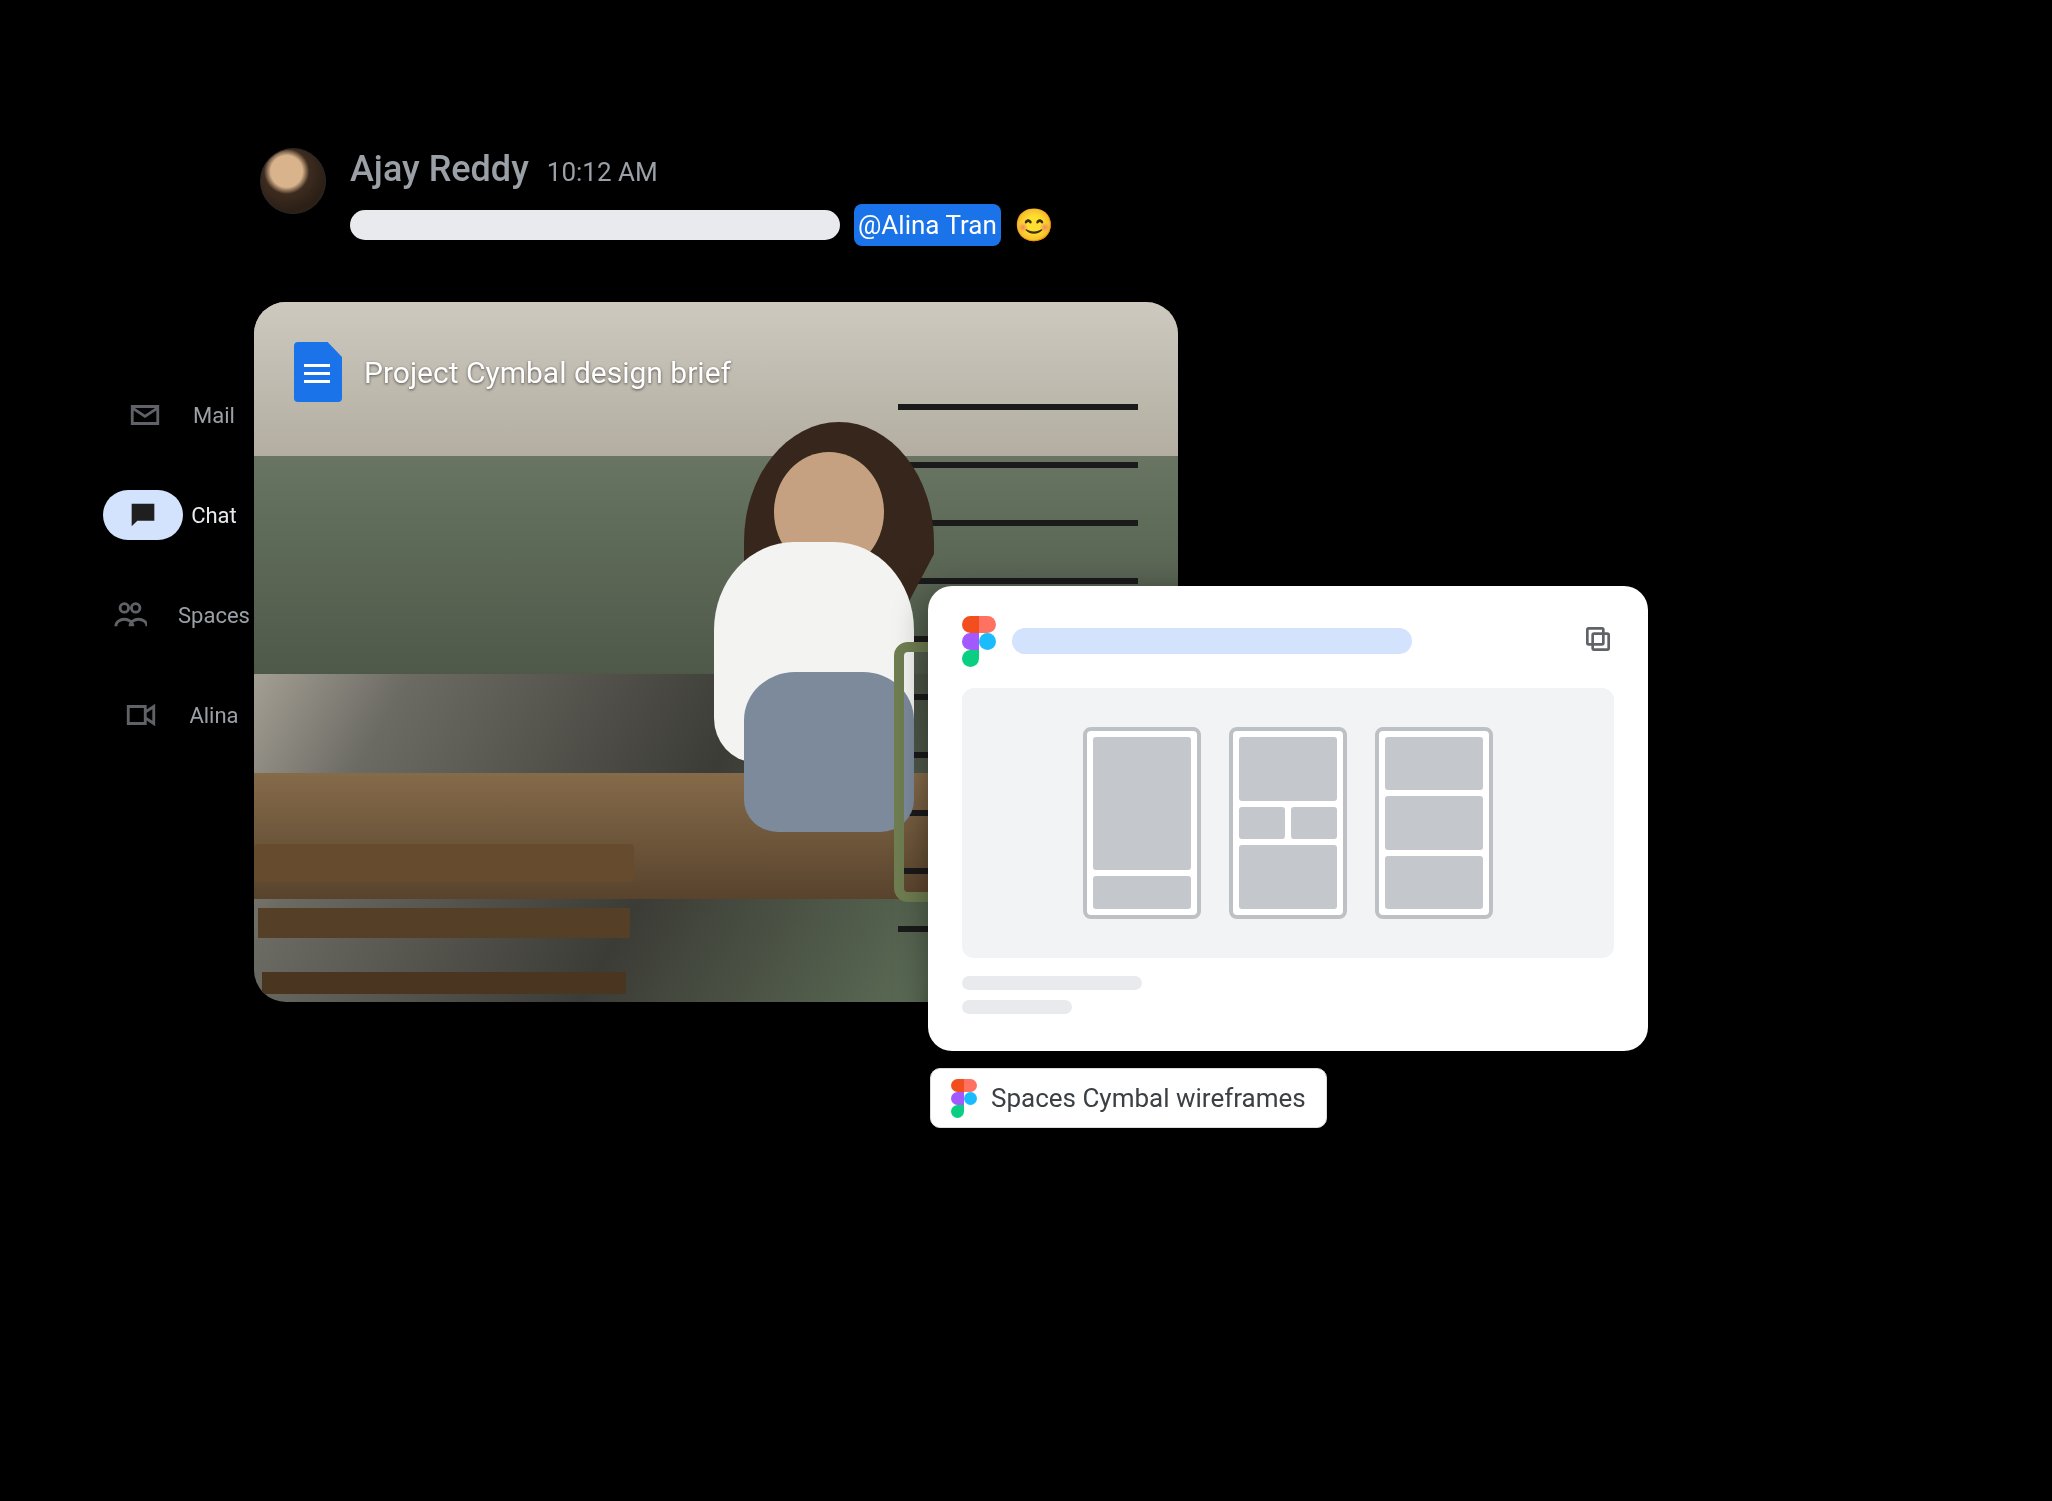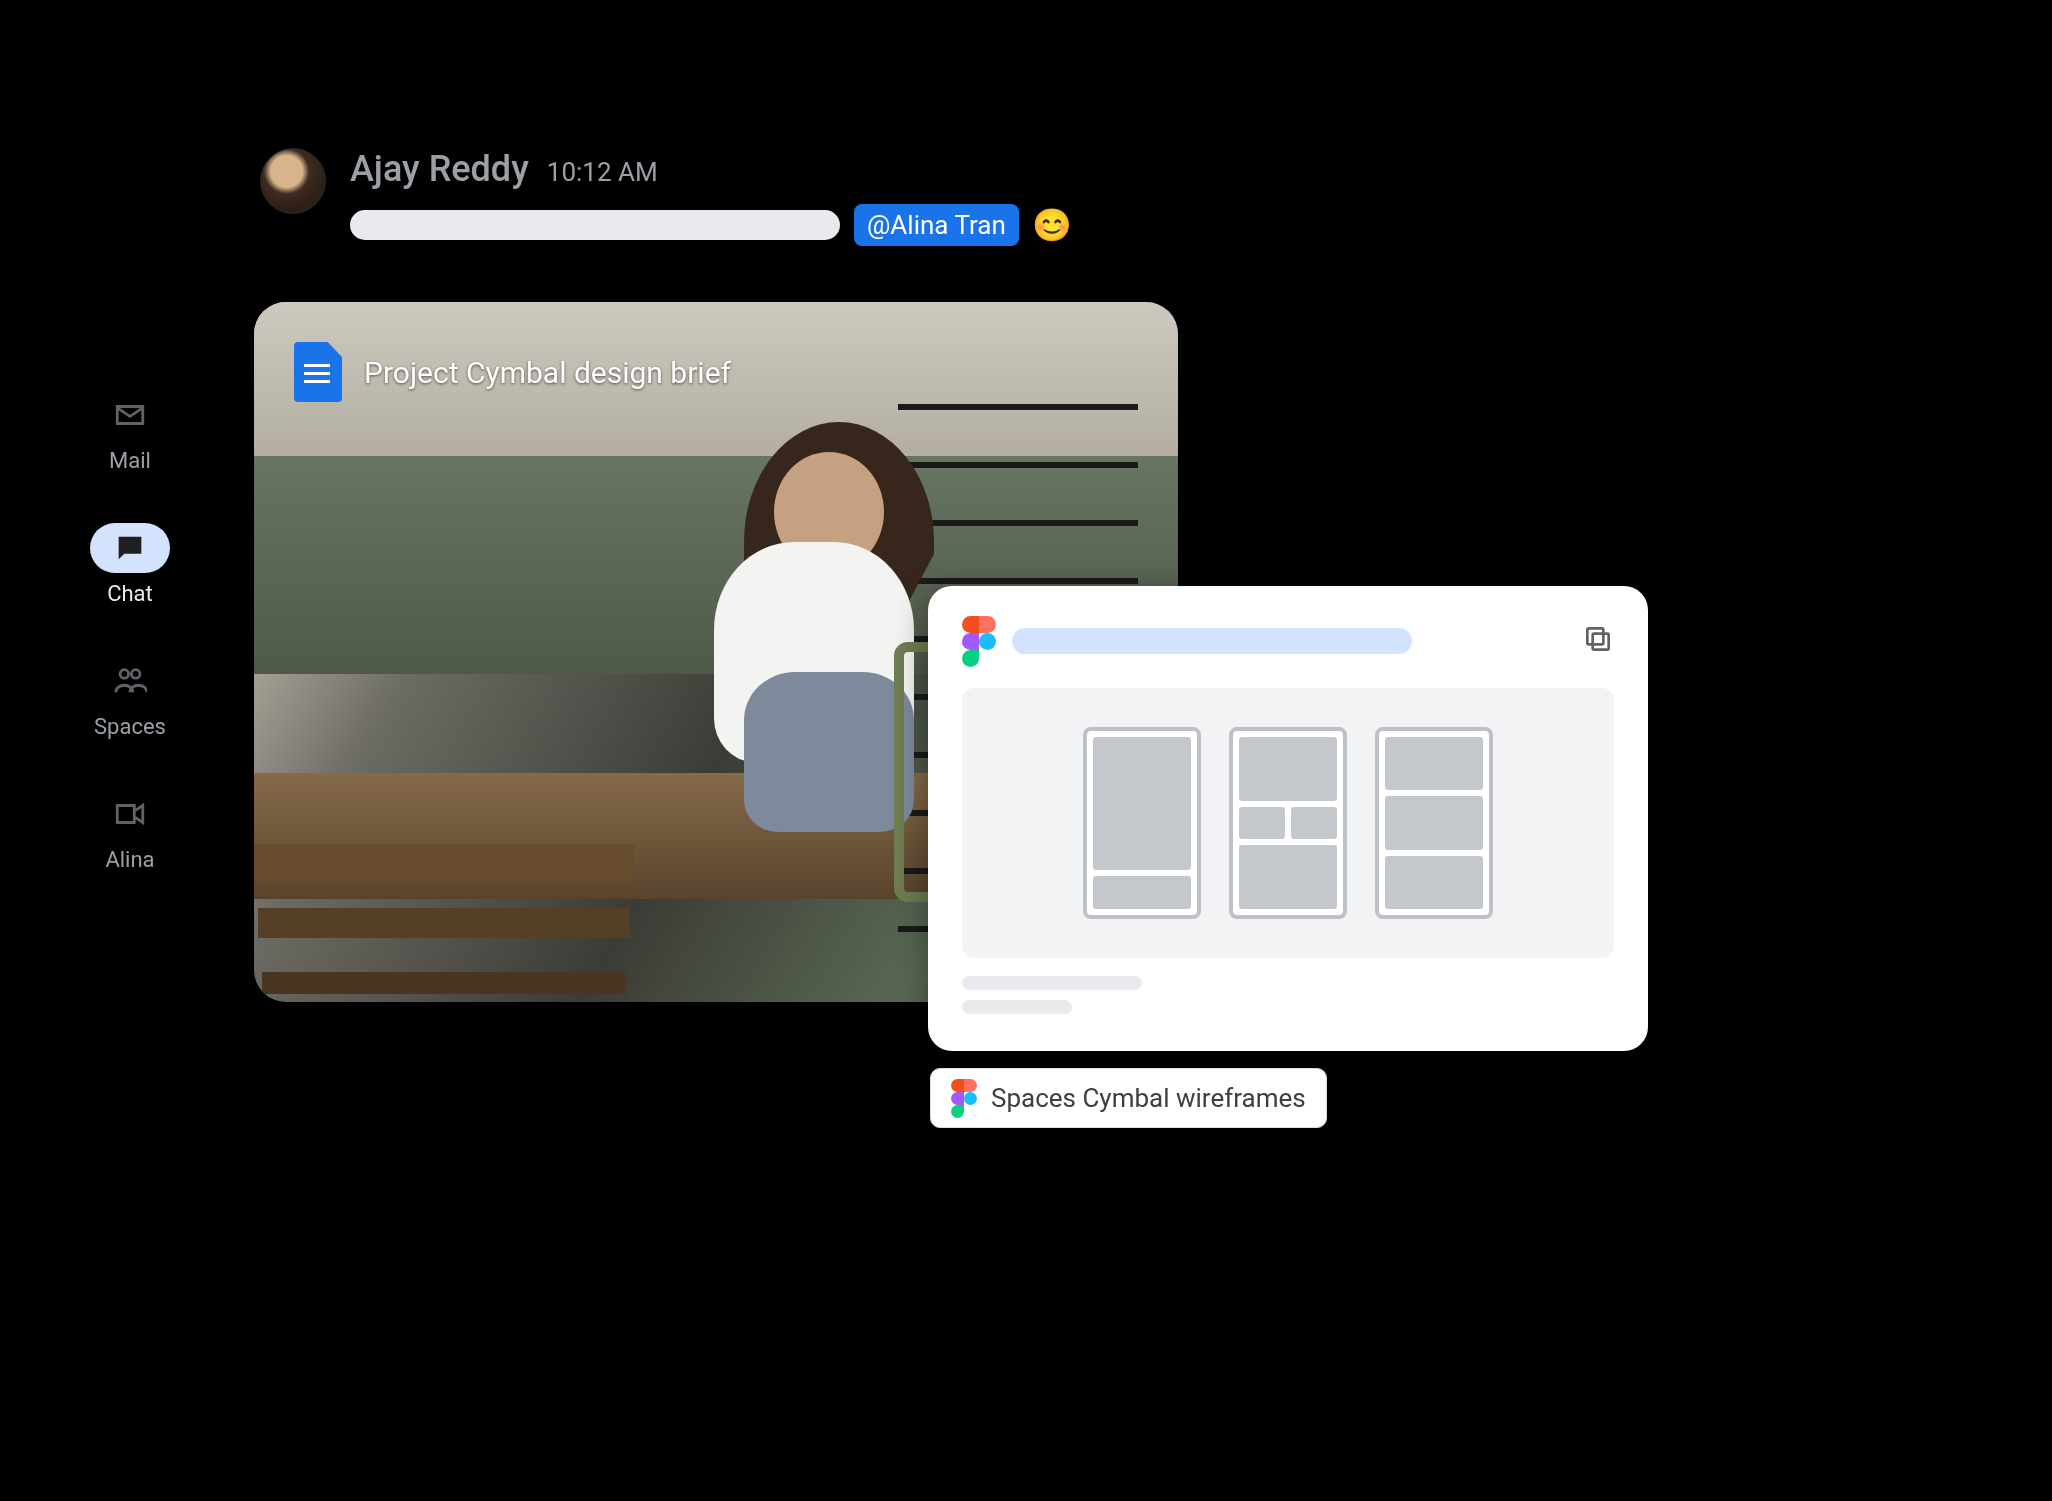--- a/index.html
+++ b/index.html
@@ -18,21 +18,21 @@
     position: absolute;
     left: 90px;
     top: 390px;
     display: flex;
     flex-direction: column;
     align-items: center;
     gap: 50px;
   }
   .nav-item {
     display: flex;
-    flex-direction: column;
+    flex-direction: row;
     align-items: center;
     gap: 8px;
     cursor: pointer;
   }
   .nav-icon {
     width: 80px;
     height: 50px;
     border-radius: 25px;
     display: flex;
     align-items: center;
@@ -62,21 +62,21 @@
   .msg-meta { display: flex; flex-direction: column; gap: 14px; }
   .meta-row { display: flex; align-items: baseline; gap: 18px; }
   .sender { font-size: 36px; font-weight: 500; color: #9aa0a6; }
   .timestamp { font-size: 26px; color: #9aa0a6; }
   .msg-line { display: flex; align-items: center; gap: 14px; }
   .msg-bar {
     width: 490px; height: 30px; background: #e8eaed; border-radius: 16px;
   }
   .mention-chip {
     background: #1a73e8; color: #fff; font-size: 26px;
-    padding: 6px 13px; border-radius: 8px;
+    padding: 6px 4px; border-radius: 8px;
   }
   .emoji { font-size: 32px; }
 
   
   .doc-card {
     position: absolute;
     left: 254px; top: 302px;
     width: 924px; height: 700px;
     border-radius: 32px;
     overflow: hidden;

